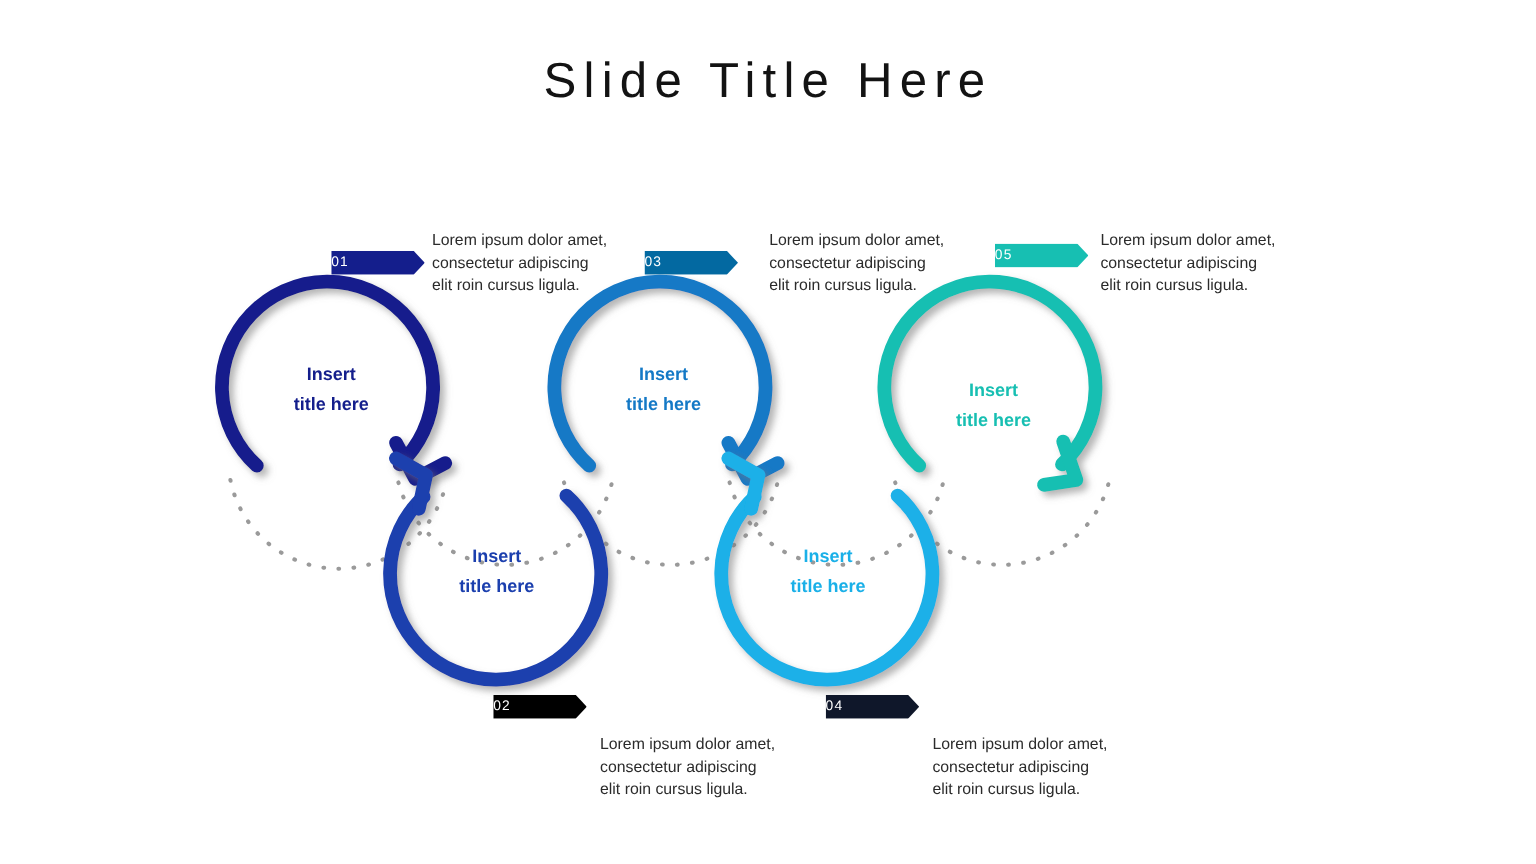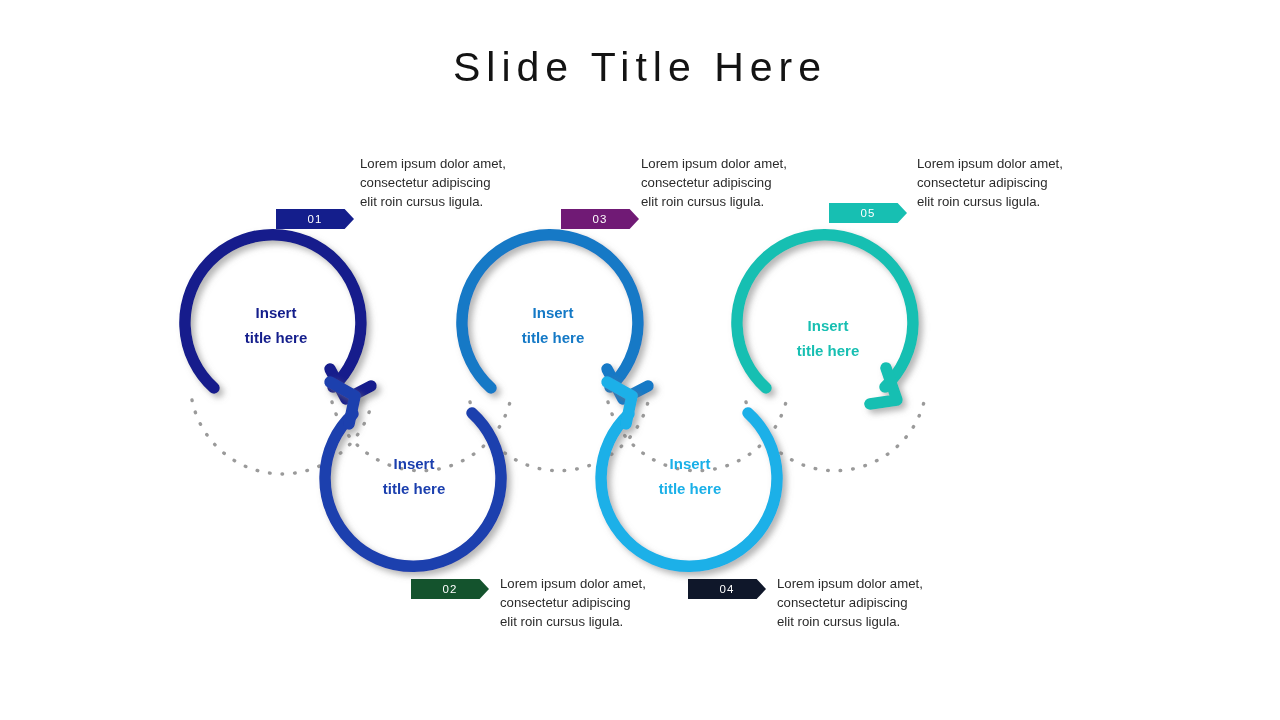--- a/index.html
+++ b/index.html
@@ -61,34 +61,35 @@
 
   
   .badge {
     position: absolute;
     height: 20px;
     width: 78px;
     color: #ffffff;
     font-size: 11.5px;
     letter-spacing: 1px;
     line-height: 20px;
-    text-align: center;
+    text-align: left;
     font-family: "Liberation Sans", sans-serif;
     -webkit-clip-path: polygon(0 0, 88% 0, 100% 50%, 88% 100%, 0 100%);
     clip-path: polygon(0 0, 88% 0, 100% 50%, 88% 100%, 0 100%);
   }
 
   
   .desc {
     position: absolute;
     width: 150px;
     font-size: 13.2px;
     line-height: 19.2px;
     color: #2b2b2b;
     font-family: "Liberation Sans", sans-serif;
+    margin-top: 36px;
   }
 </style>
 </head>
 <body>
 
 <div id="slide">
 
   <div id="slide-title">Slide Title Here</div>
 
   <svg id="diagram-svg" viewBox="0 0 1280 720">
@@ -152,23 +153,23 @@
     <div>title here</div>
   </div>
 
   <div class="circle-label" style="left:753px; top:313px; color:#17bfb2;">
     <div>Insert</div>
     <div>title here</div>
   </div>
 
   <div class="badge" style="left:276px; top:209px; background:#141e8c;">01</div>
 
-  <div class="badge" style="left:411px; top:579px; background:#14532d;">02</div>
+  <div class="badge" style="left:411px; top:579px; background:#000000;">02</div>
 
-  <div class="badge" style="left:561px; top:209px; background:#701a75;">03</div>
+  <div class="badge" style="left:537px; top:209px; background:#0369a1;">03</div>
 
   <div class="badge" style="left:688px; top:579px; background:#0f172a;">04</div>
 
   <div class="badge" style="left:829px; top:203px; background:#17bfb2;">05</div>
 
   <div class="desc" style="left:360px; top:154px;">Lorem ipsum dolor amet, consectetur adipiscing elit roin cursus ligula.</div>
 
   <div class="desc" style="left:500px; top:574px;">Lorem ipsum dolor amet, consectetur adipiscing elit roin cursus ligula.</div>
 
   <div class="desc" style="left:641px; top:154px;">Lorem ipsum dolor amet, consectetur adipiscing elit roin cursus ligula.</div>

